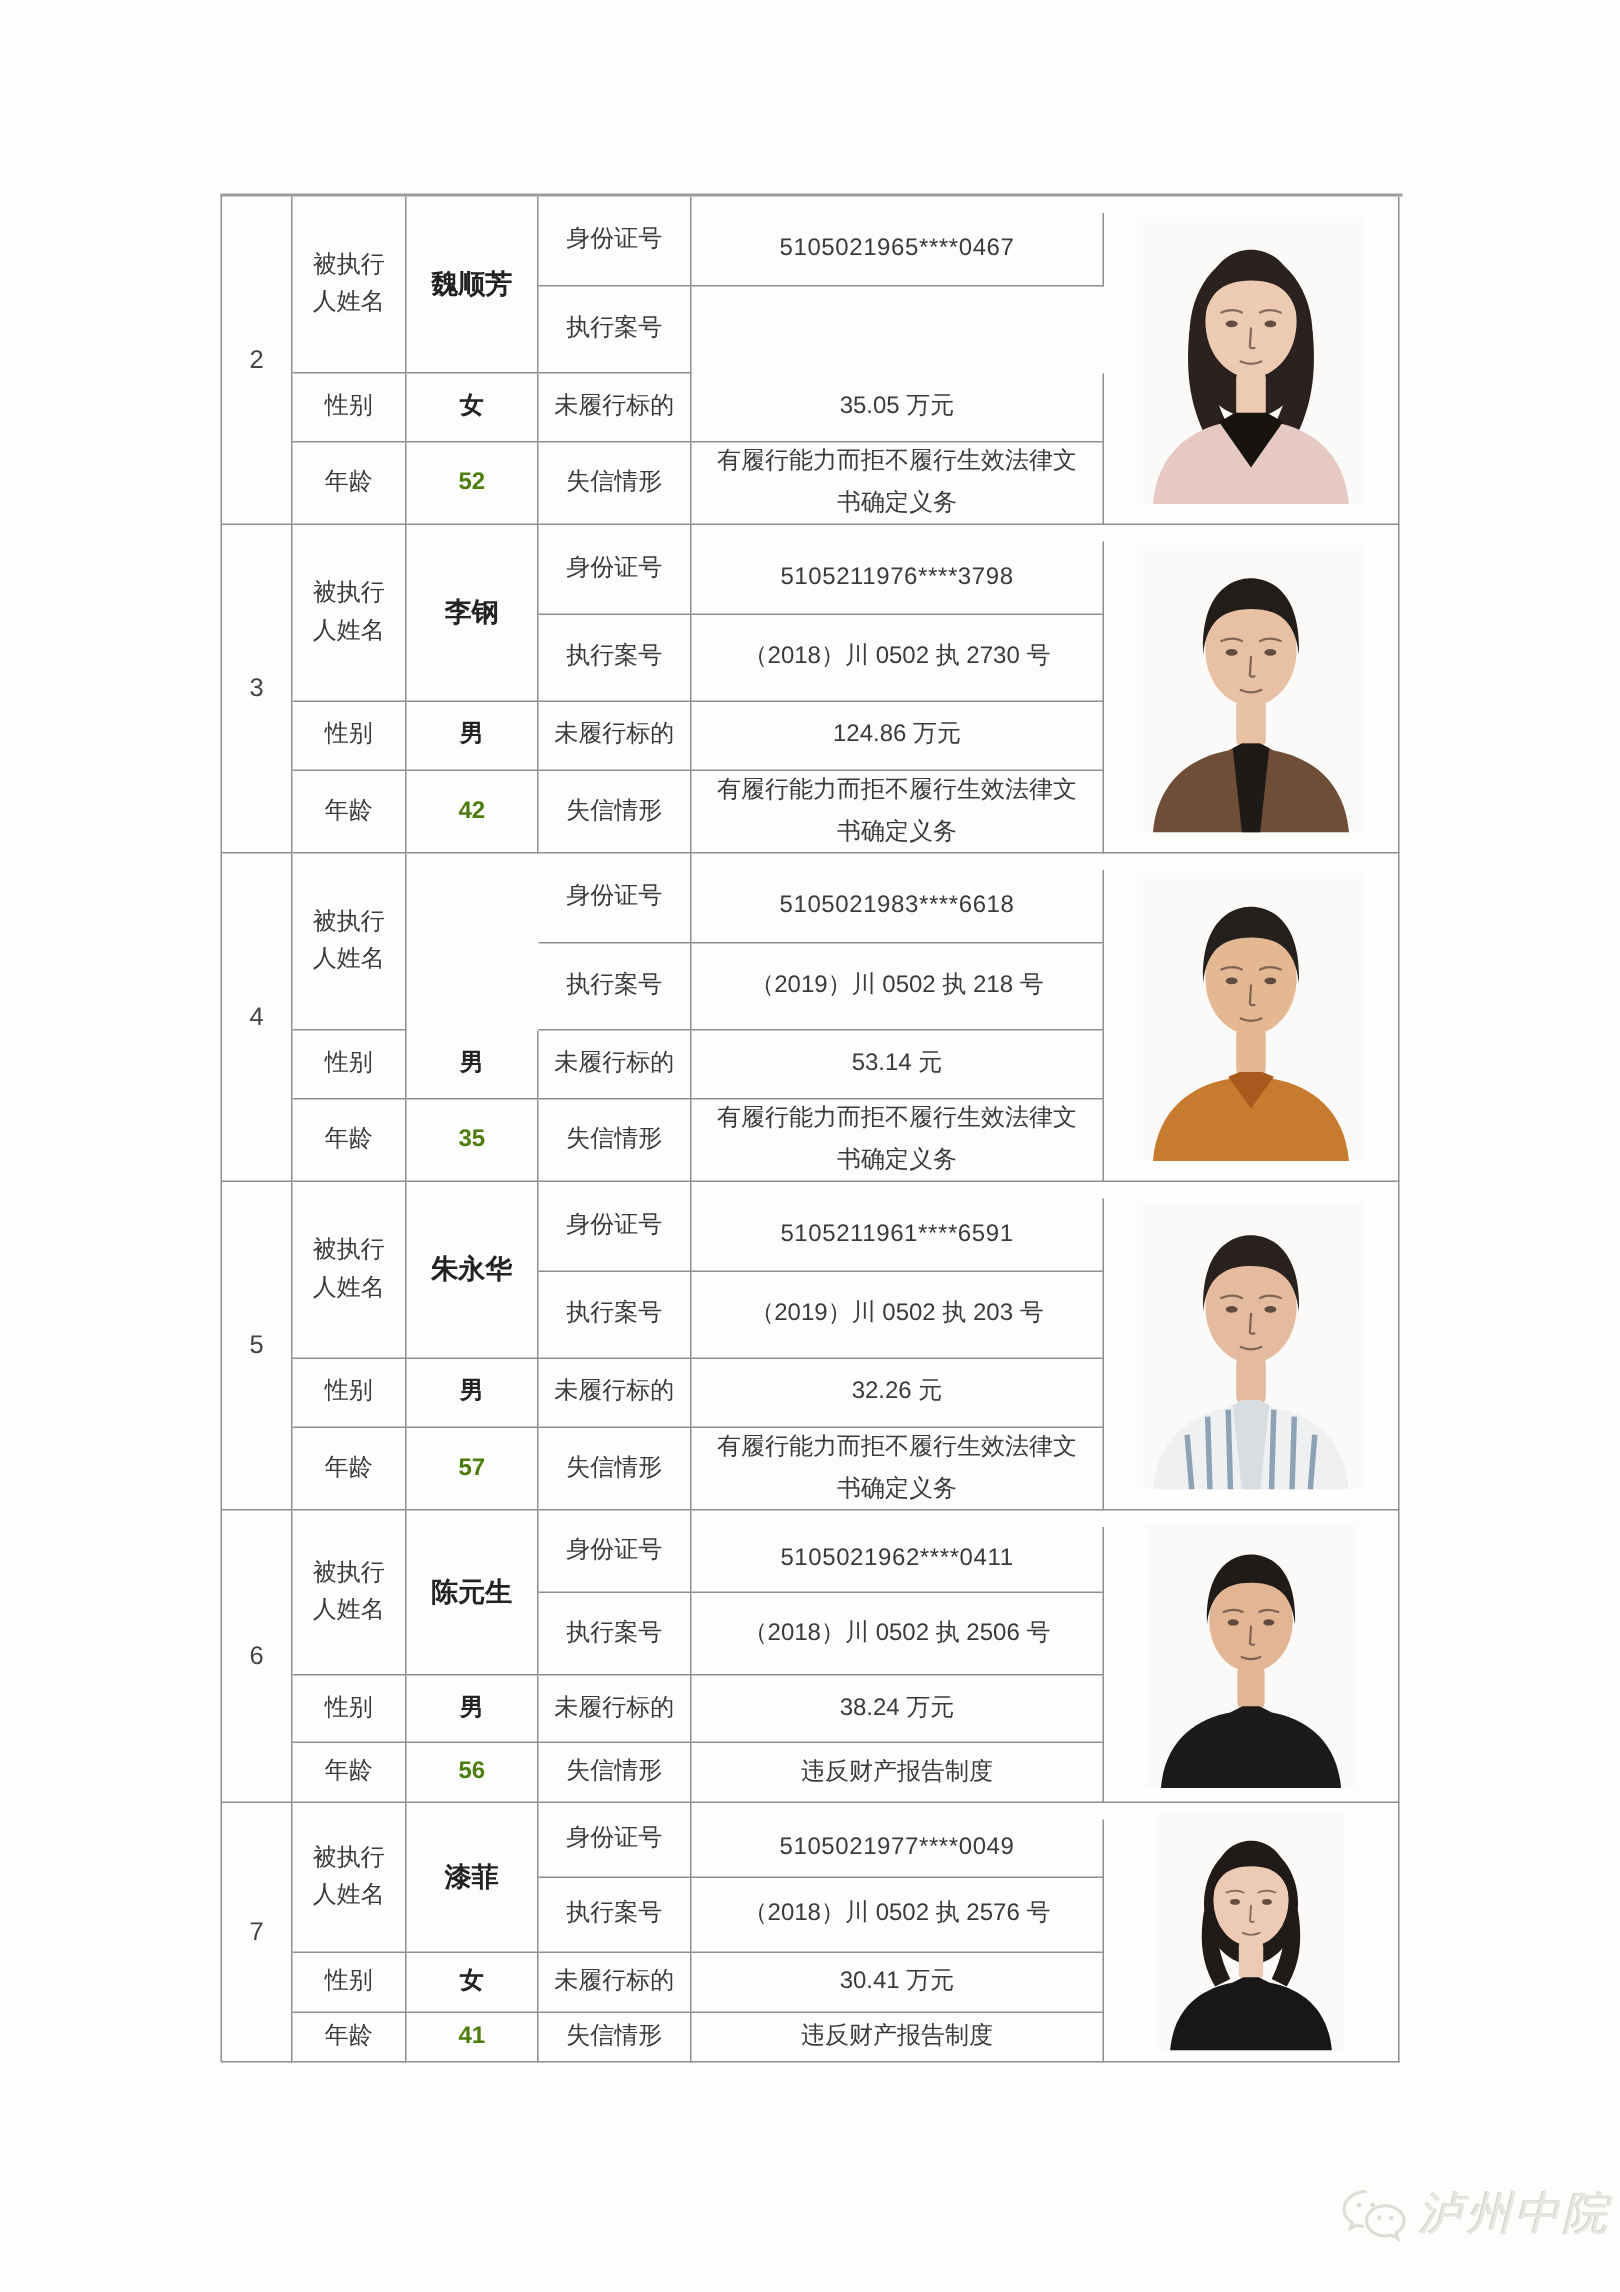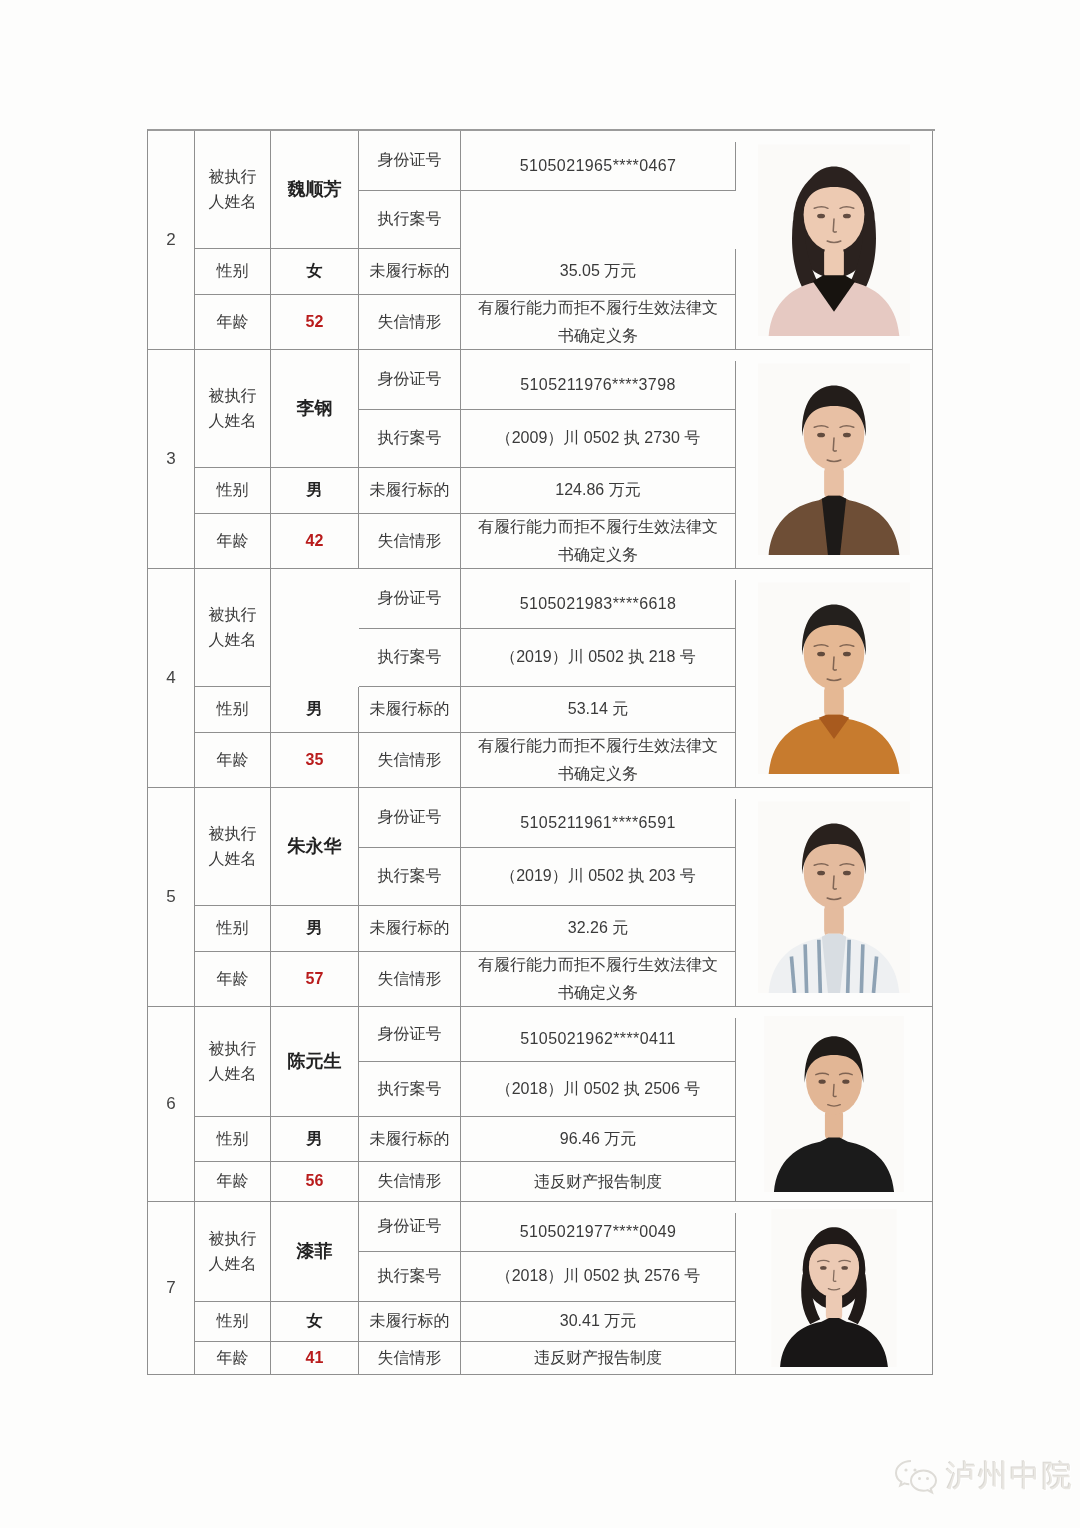--- a/index.html
+++ b/index.html
@@ -43,21 +43,21 @@
   .c-name  {grid-column:3;grid-row:1/3;font-weight:bold;font-size:18px;color:#222;}
   .c-idL   {grid-column:4;grid-row:1;}
   .c-idV   {grid-column:5;grid-row:1;letter-spacing:.4px;margin-top:11px;}
   .c-caseL {grid-column:4;grid-row:2;text-align:center;}
   .c-caseV {grid-column:5;grid-row:2;}
   .c-sexL  {grid-column:2;grid-row:3;}
   .c-sexV  {grid-column:3;grid-row:3;font-weight:bold;color:#222;}
   .c-amtL  {grid-column:4;grid-row:3;}
   .c-amtV  {grid-column:5;grid-row:3;}
   .c-ageL  {grid-column:2;grid-row:4;}
-  .c-ageV  {grid-column:3;grid-row:4;font-weight:bold;color:#b91c1c;}
+  .c-ageV  {grid-column:3;grid-row:4;font-weight:bold;color:#4d7c0f;}
   .c-sxL   {grid-column:4;grid-row:4;}
   .c-sxV   {grid-column:5;grid-row:4;padding:2px 10px;line-height:1.75;}
   .c-photo {grid-column:6;grid-row:1/5;padding:6px 0;}
 
   .pre{white-space:pre-line;}
 
   
   .photoBox{display:flex;align-items:center;justify-content:center;}
   .h-a .photoBox{width:152px;height:192px;}
   .h-b .photoBox{width:150px;height:176px;}
@@ -70,20 +70,21 @@
   .collar{fill:var(--collar,transparent);}
   .stripe{stroke:var(--stripe,transparent);stroke-width:2.4;fill:none;}
   .feat{fill:#4a372e;opacity:.85;}
   .featline{stroke:#4a372e;stroke-width:1;fill:none;opacity:.65;stroke-linecap:round;}
 
   
   .watermark{
     position:absolute;left:893px;top:1456px;
     display:flex;align-items:center;gap:7px;
     pointer-events:none;
+    font-style:italic;
   }
   .wm-text{
     font-size:30px;letter-spacing:2px;
     color:#e9e7e2;
     text-shadow:-1px -1px 0 #d9d7d2, 1px 1px 0 #ffffff;
     white-space:nowrap;
   }
   .wm-icon{width:46px;height:40px;}
   .wm-icon path,.wm-icon circle{stroke:#dedcd7;fill:none;stroke-width:2;}
   .wm-icon .dot{fill:#dedcd7;stroke:none;}
@@ -135,21 +136,21 @@
     </div>
 
     <div class="person h-a">
       <div class="cell c-num">3</div>
       <div class="cell c-nameL pre">被执行
 人姓名</div>
       <div class="cell c-name">李钢</div>
       <div class="cell c-idL">身份证号</div>
       <div class="cell c-idV">5105211976****3798</div>
       <div class="cell c-caseL">执行案号</div>
-      <div class="cell c-caseV">（2009）川 0502 执 2730 号</div>
+      <div class="cell c-caseV">（2018）川 0502 执 2730 号</div>
       <div class="cell c-sexL">性别</div>
       <div class="cell c-sexV">男</div>
       <div class="cell c-amtL">未履行标的</div>
       <div class="cell c-amtV">124.86 万元</div>
       <div class="cell c-ageL">年龄</div>
       <div class="cell c-ageV">42</div>
       <div class="cell c-sxL">失信情形</div>
       <div class="cell c-sxV">有履行能力而拒不履行生效法律文书确定义务</div>
       <div class="cell c-photo">
         <div class="photoBox">
@@ -263,21 +264,21 @@
       <div class="cell c-nameL pre">被执行
 人姓名</div>
       <div class="cell c-name">陈元生</div>
       <div class="cell c-idL">身份证号</div>
       <div class="cell c-idV">5105021962****0411</div>
       <div class="cell c-caseL">执行案号</div>
       <div class="cell c-caseV">（2018）川 0502 执 2506 号</div>
       <div class="cell c-sexL">性别</div>
       <div class="cell c-sexV">男</div>
       <div class="cell c-amtL">未履行标的</div>
-      <div class="cell c-amtV">96.46 万元</div>
+      <div class="cell c-amtV">38.24 万元</div>
       <div class="cell c-ageL">年龄</div>
       <div class="cell c-ageV">56</div>
       <div class="cell c-sxL">失信情形</div>
       <div class="cell c-sxV">违反财产报告制度</div>
       <div class="cell c-photo">
         <div class="photoBox">
           <svg class="portrait" viewBox="0 0 100 126" preserveAspectRatio="xMidYMax meet" style="--skin:#e2b695;--hair:#1f1b18;--top:#1b1b1b">
             <rect class="pbg" width="100" height="126"></rect>
             <rect class="skin" x="43.5" y="66" width="13" height="24" rx="5"></rect>
             <path class="top" d="M7 126 C9 103 24 93 40 90 L46 87 L54 87 L60 90 C76 93 91 103 93 126 Z"></path>

